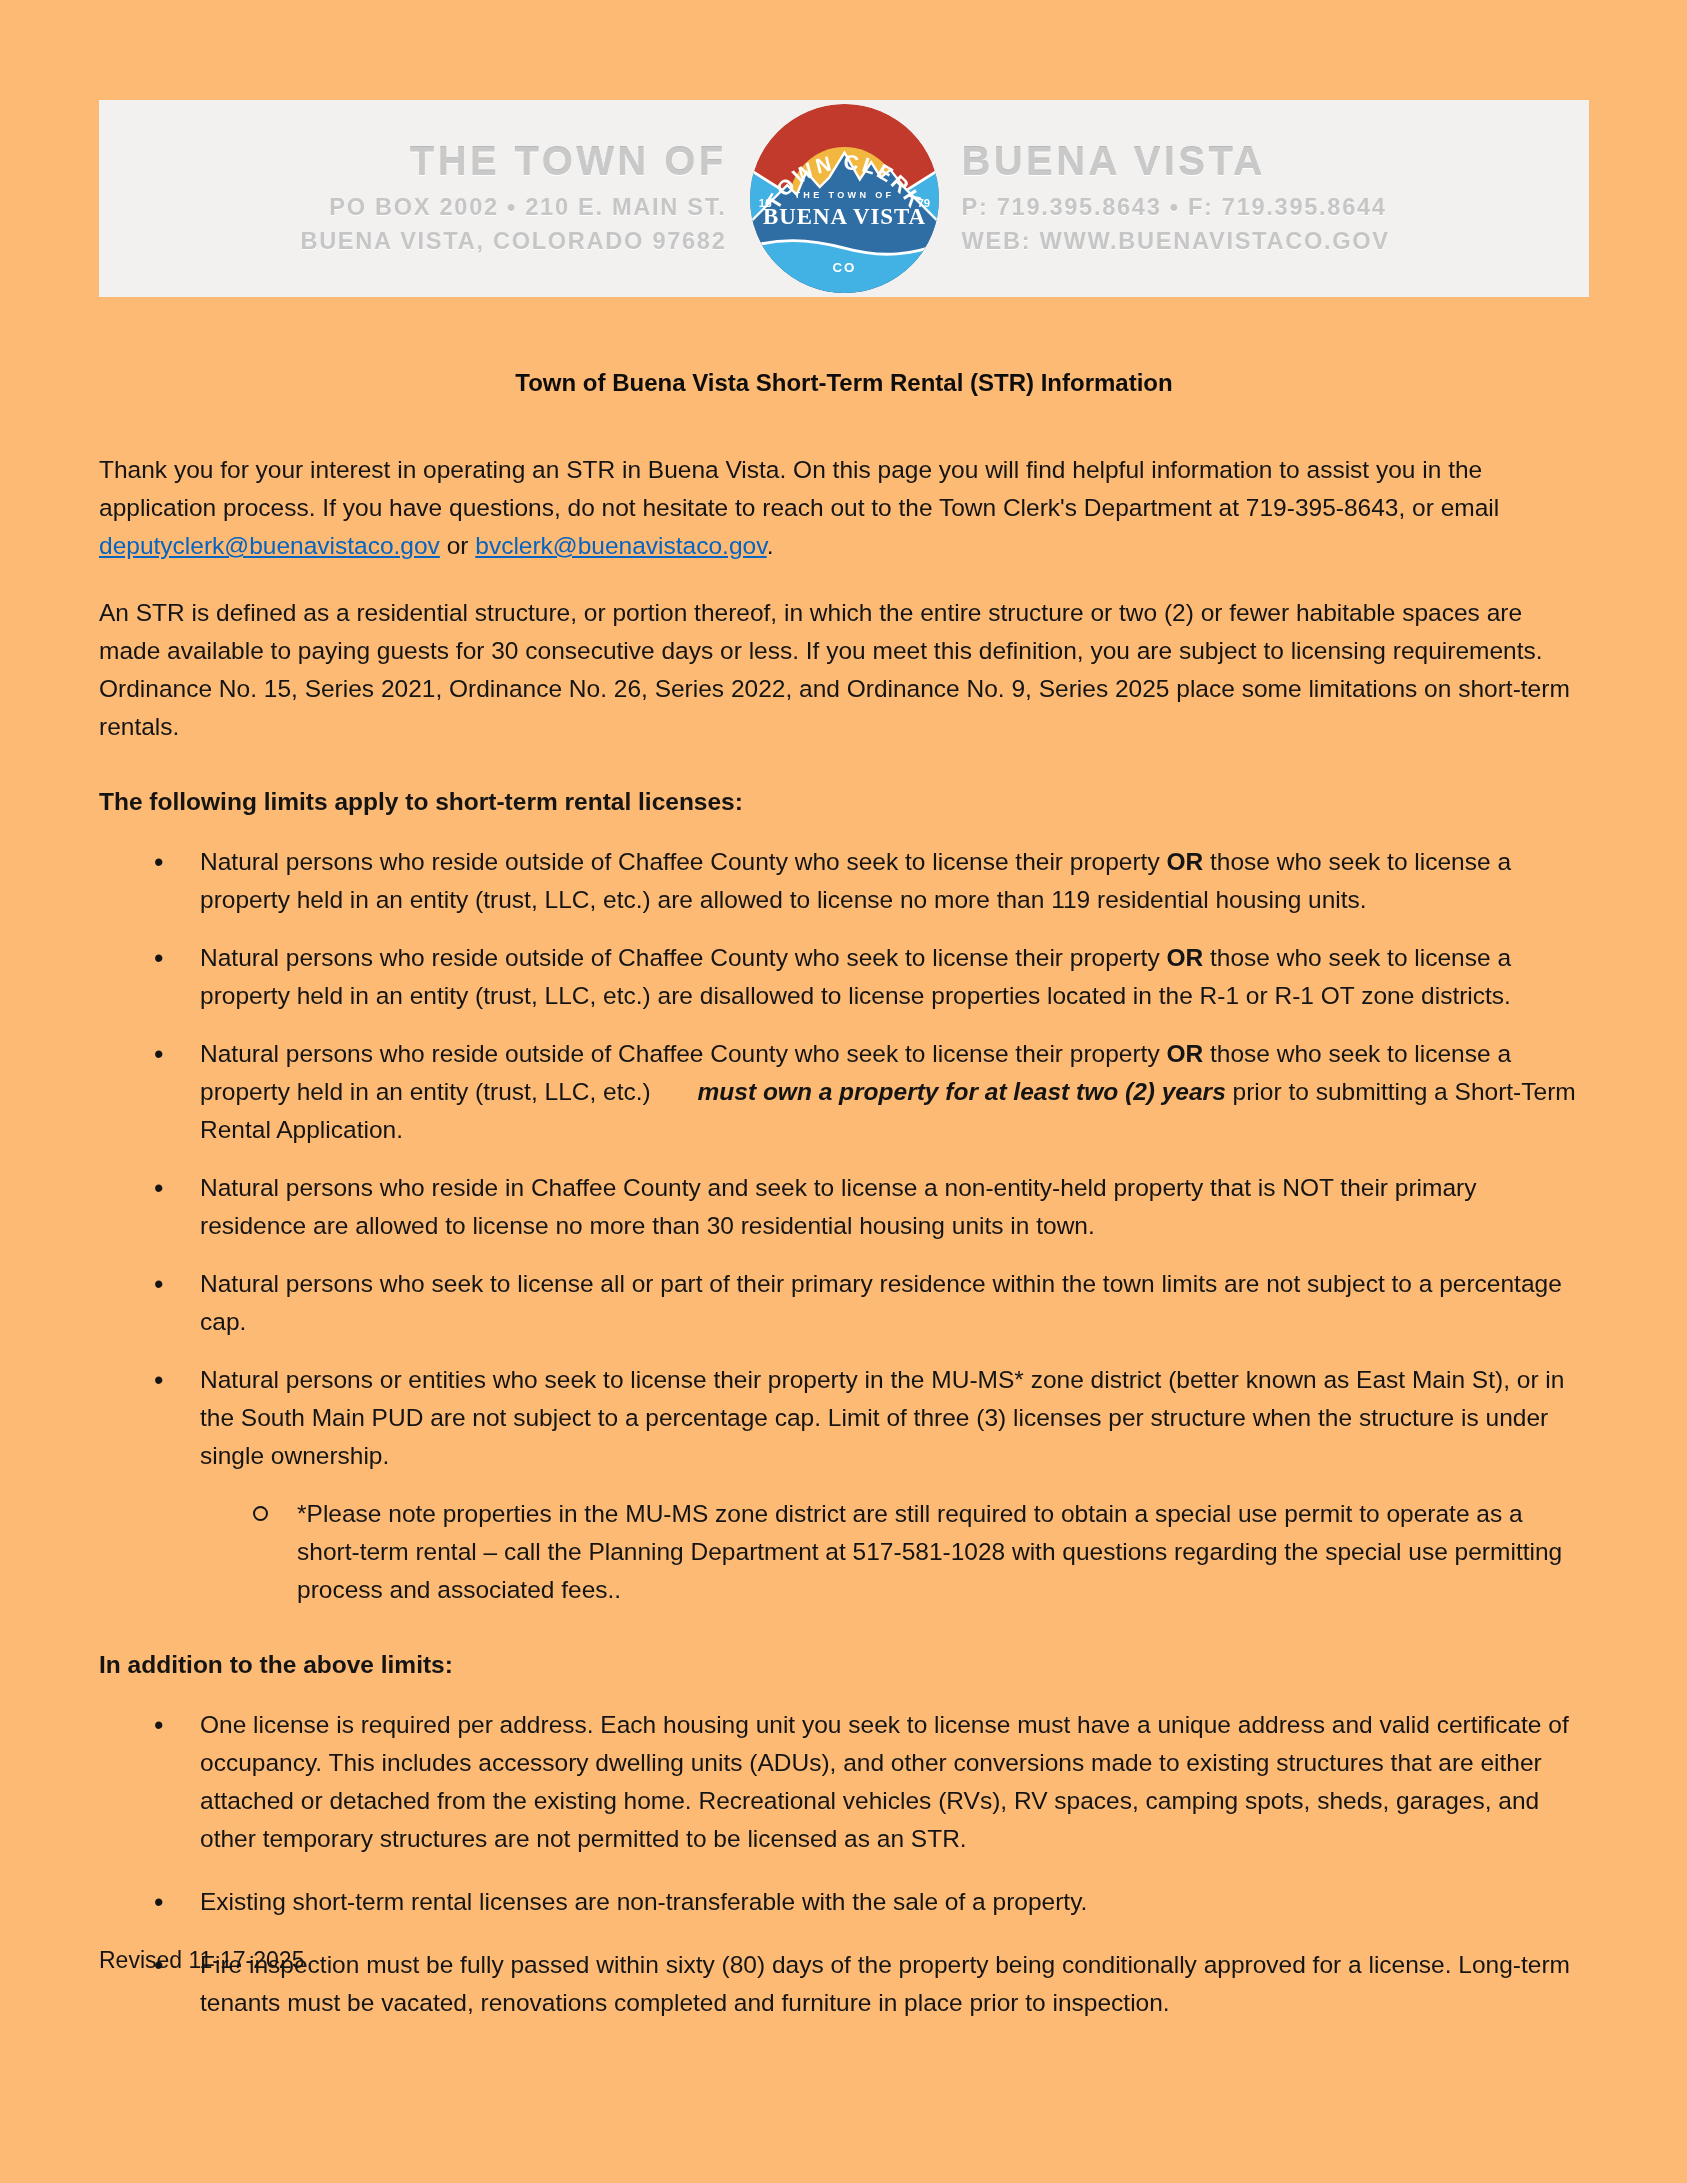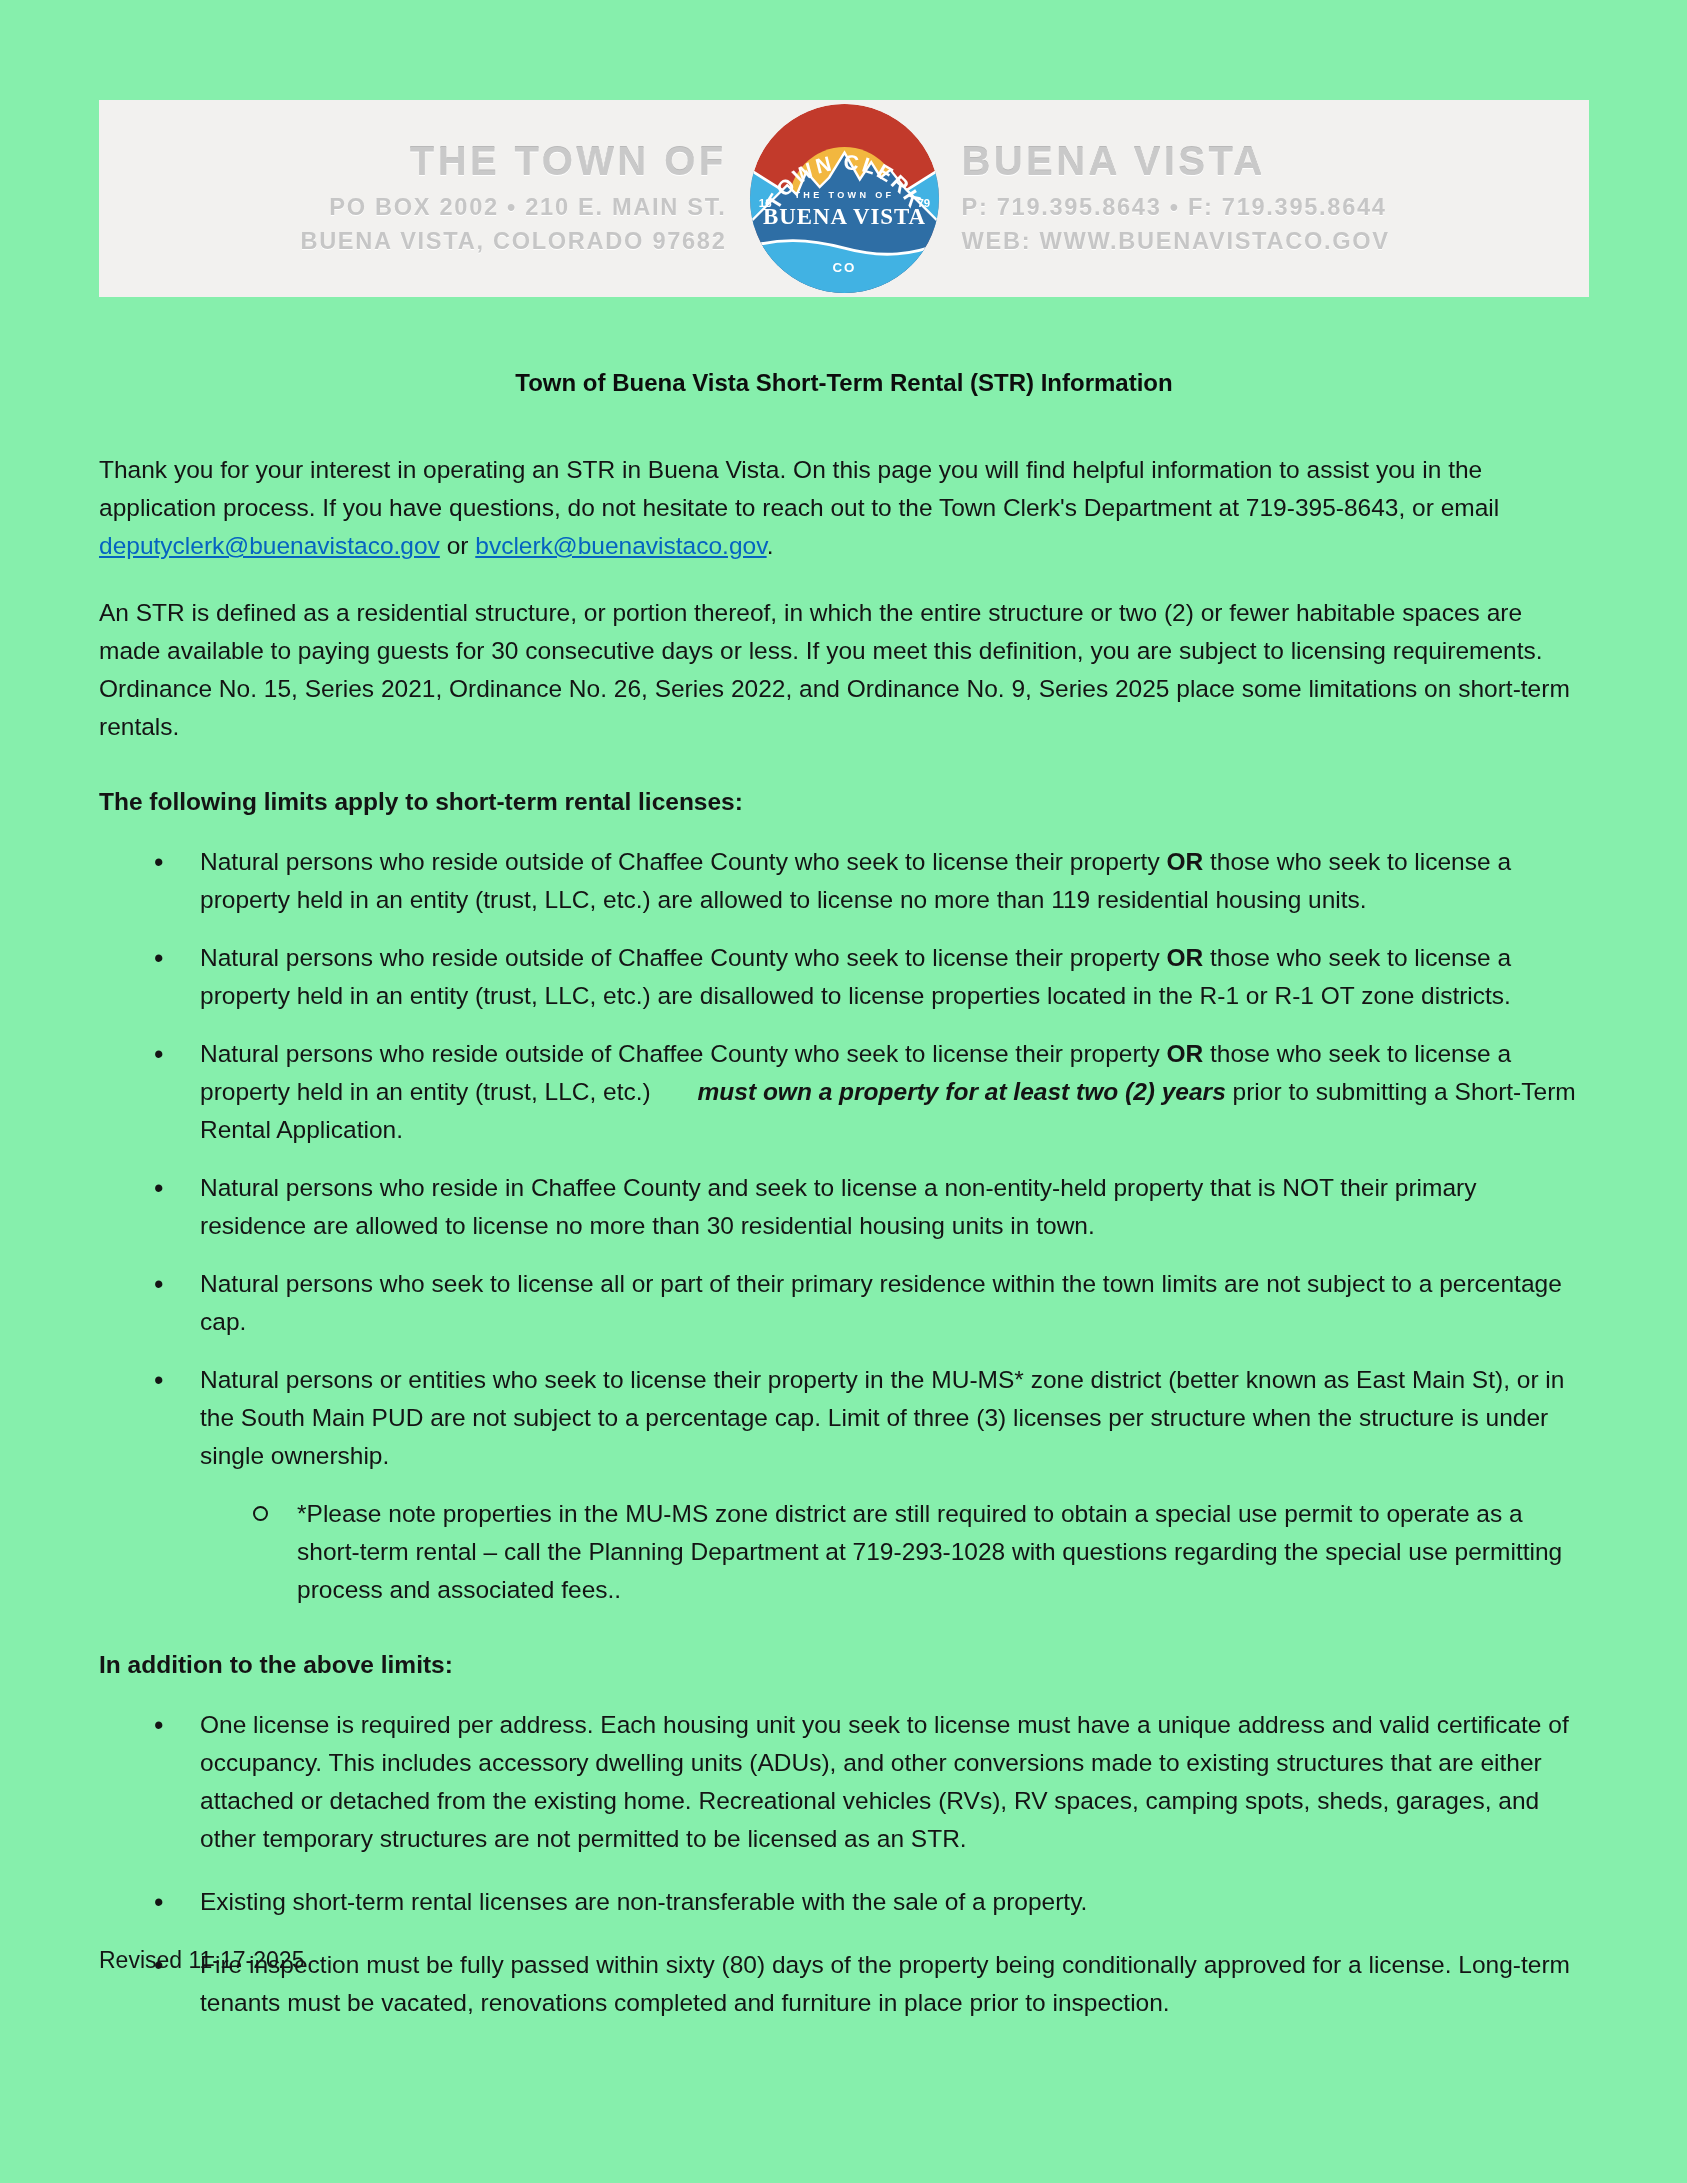--- a/index.html
+++ b/index.html
@@ -1,21 +1,21 @@
 <!DOCTYPE html>
 <html style="font-size:13.5px"><head>
 <meta charset="utf-8">
 <style>
   * { box-sizing: border-box; margin: 0; padding: 0; }
   html,body { background:#ffffff; }
   .page {
     position: relative;
     width: 1687px;
     height: 2183px;
-    background: #86efac;
+    background: #fdba74;
     font-family: "Liberation Sans", sans-serif;
     color: #141414;
     overflow: hidden;
   }
 
   
   .band {
     position: absolute;
     left: 99px; top: 100px;
     width: 1490px; height: 197px;
@@ -174,21 +174,21 @@
       <li><span>Natural persons who reside outside of Chaffee County who seek to license their property </span><span class="b">OR</span><span> those who seek to license a property held in an entity (trust, LLC, etc.) are disallowed to license properties located in the R-1 or R-1 OT zone districts.</span></li>
 
       <li><span>Natural persons who reside outside of Chaffee County who seek to license their property </span><span class="b">OR</span><span> those who seek to license a property held in an entity (trust, LLC, etc.) </span><span class="bi">must own a property for at least two (2) years</span><span> prior to submitting a Short-Term Rental Application.</span></li>
 
       <li>Natural persons who reside in Chaffee County and seek to license a non-entity-held property that is NOT their primary residence are allowed to license no more than 30 residential housing units in town.</li>
 
       <li>Natural persons who seek to license all or part of their primary residence within the town limits are not subject to a percentage cap.</li>
 
       <li><span>Natural persons or entities who seek to license their property in the MU-MS* zone district (better known as East Main St), or in the South Main PUD are not subject to a percentage cap. Limit of three (3) licenses per structure when the structure is under single ownership.</span>
         <ul class="lvl2">
-          <li>*Please note properties in the MU-MS zone district are still required to obtain a special use permit to operate as a short-term rental – call the Planning Department at 719-293-1028 with questions regarding the special use permitting process and associated fees..</li>
+          <li>*Please note properties in the MU-MS zone district are still required to obtain a special use permit to operate as a short-term rental – call the Planning Department at 517-581-1028 with questions regarding the special use permitting process and associated fees..</li>
         </ul>
       </li>
     </ul>
 
     <div class="sec-heading">In addition to the above limits:</div>
 
     <ul class="lvl1 spaced">
       <li>One license is required per address. Each housing unit you seek to license must have a unique address and valid certificate of occupancy. This includes accessory dwelling units (ADUs), and other conversions made to existing structures that are either attached or detached from the existing home. Recreational vehicles (RVs), RV spaces, camping spots, sheds, garages, and other temporary structures are not permitted to be licensed as an STR.</li>
       <li>Existing short-term rental licenses are non-transferable with the sale of a property.</li>
       <li>Fire inspection must be fully passed within sixty (80) days of the property being conditionally approved for a license. Long-term tenants must be vacated, renovations completed and furniture in place prior to inspection.</li>

